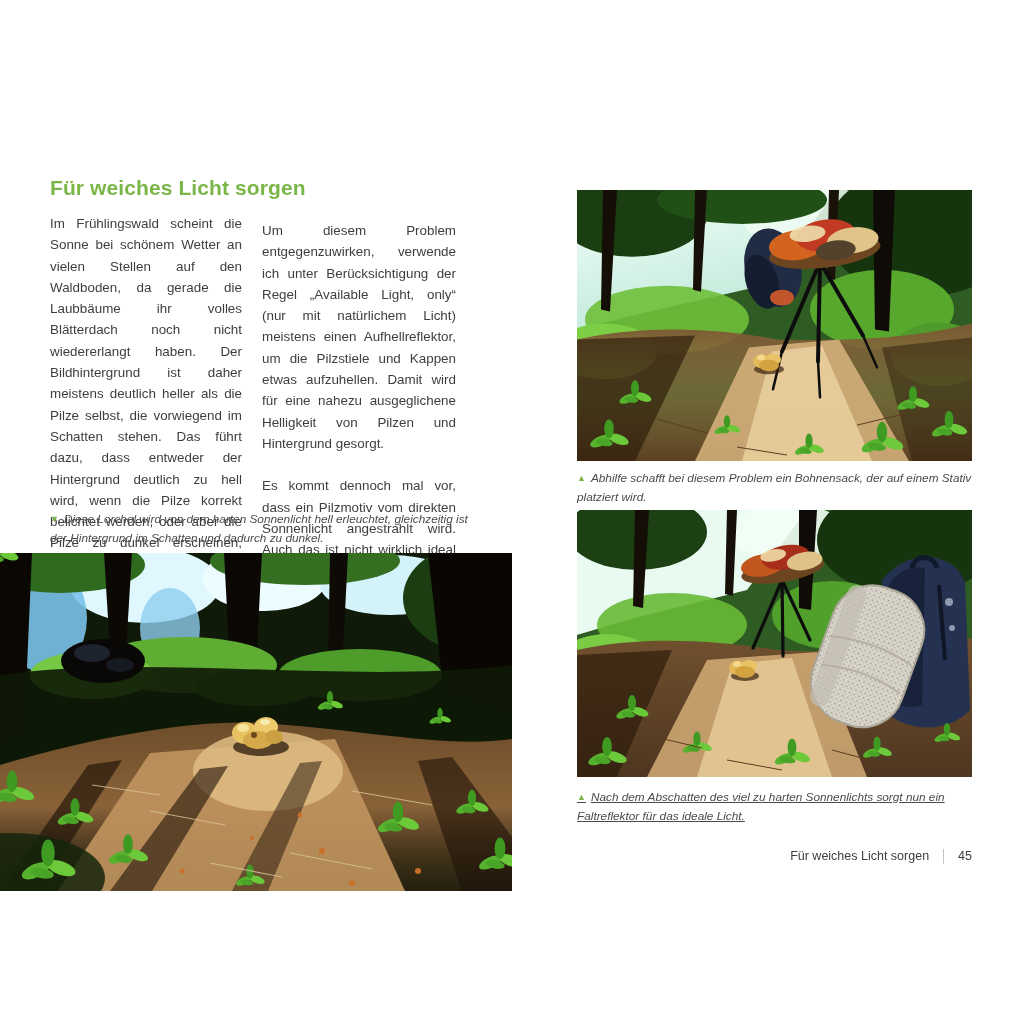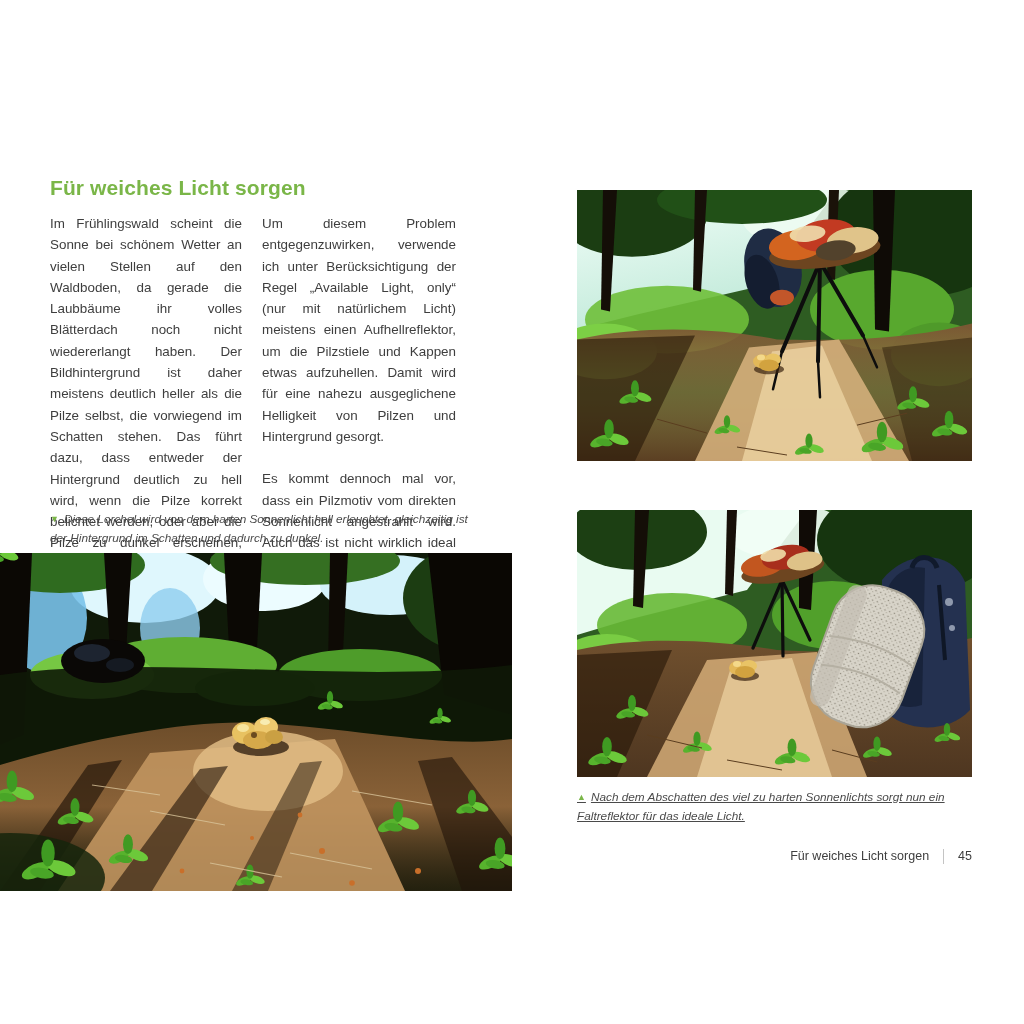--- a/index.html
+++ b/index.html
@@ -10,21 +10,21 @@
   .heading{
     position:absolute;left:50px;top:176px;margin:0;
     font-size:21px;font-weight:bold;color:#7ab648;letter-spacing:.1px;
   }
   .bodycol{
     position:absolute;top:213px;font-size:13.4px;line-height:21.3px;
     color:#3e3e3e;text-align:justify;
   }
   .col1{left:50px;width:192px;}
   .col2{left:262px;width:194px;}
-  .col2 .para{margin:0 0 21px 0;}
+  .col2 .para{margin:7px 0 21px 0;}
   .col1 .para{margin:0;}
   .caption{
     position:absolute;font-style:italic;font-size:11.8px;line-height:17.5px;color:#4a4a4a;
   }
   .caption .marker{
     font-style:normal;color:#7ab648;font-size:9px;margin-right:5px;
     position:relative;top:-1px;
   }
   .cap-left{left:50px;top:511px;width:428px;}
   .cap-tr{left:577px;top:470px;width:395px;}
@@ -135,20 +135,23 @@
       <use href="#plant" transform="translate(232,258) scale(0.9)"></use>
       <use href="#plant" transform="translate(372,238) scale(1.1)"></use>
       <g stroke="#5a3d1f" stroke-width="1">
         <line x1="80" y1="230" x2="130" y2="244"></line>
           <line x1="280" y1="236" x2="330" y2="224"></line>
         <line x1="160" y1="258" x2="210" y2="266"></line>
       </g>
     </svg>
   </div>
 
+  <div class="caption cap-tr">
+    <span class="marker">▲</span><span>Abhilfe schafft bei diesem Problem ein Bohnensack, der auf einem Stativ platziert wird.</span>
+  </div>
 
   <div class="photo photo-br" aria-label="Faltreflektor lehnt am Rucksack und schattet das Sonnenlicht ab">
     <svg viewBox="0 0 395 267" preserveAspectRatio="none">
       <defs>
         <linearGradient id="floorB" x1="0" y1="0" x2="0" y2="1">
           <stop offset="0" stop-color="#70502e"></stop>
             <stop offset="1" stop-color="#4e3620"></stop>
         </linearGradient>
         <pattern id="speck" width="5" height="5" patternUnits="userSpaceOnUse">
           <rect width="5" height="5" fill="#d8d4c9"></rect>

